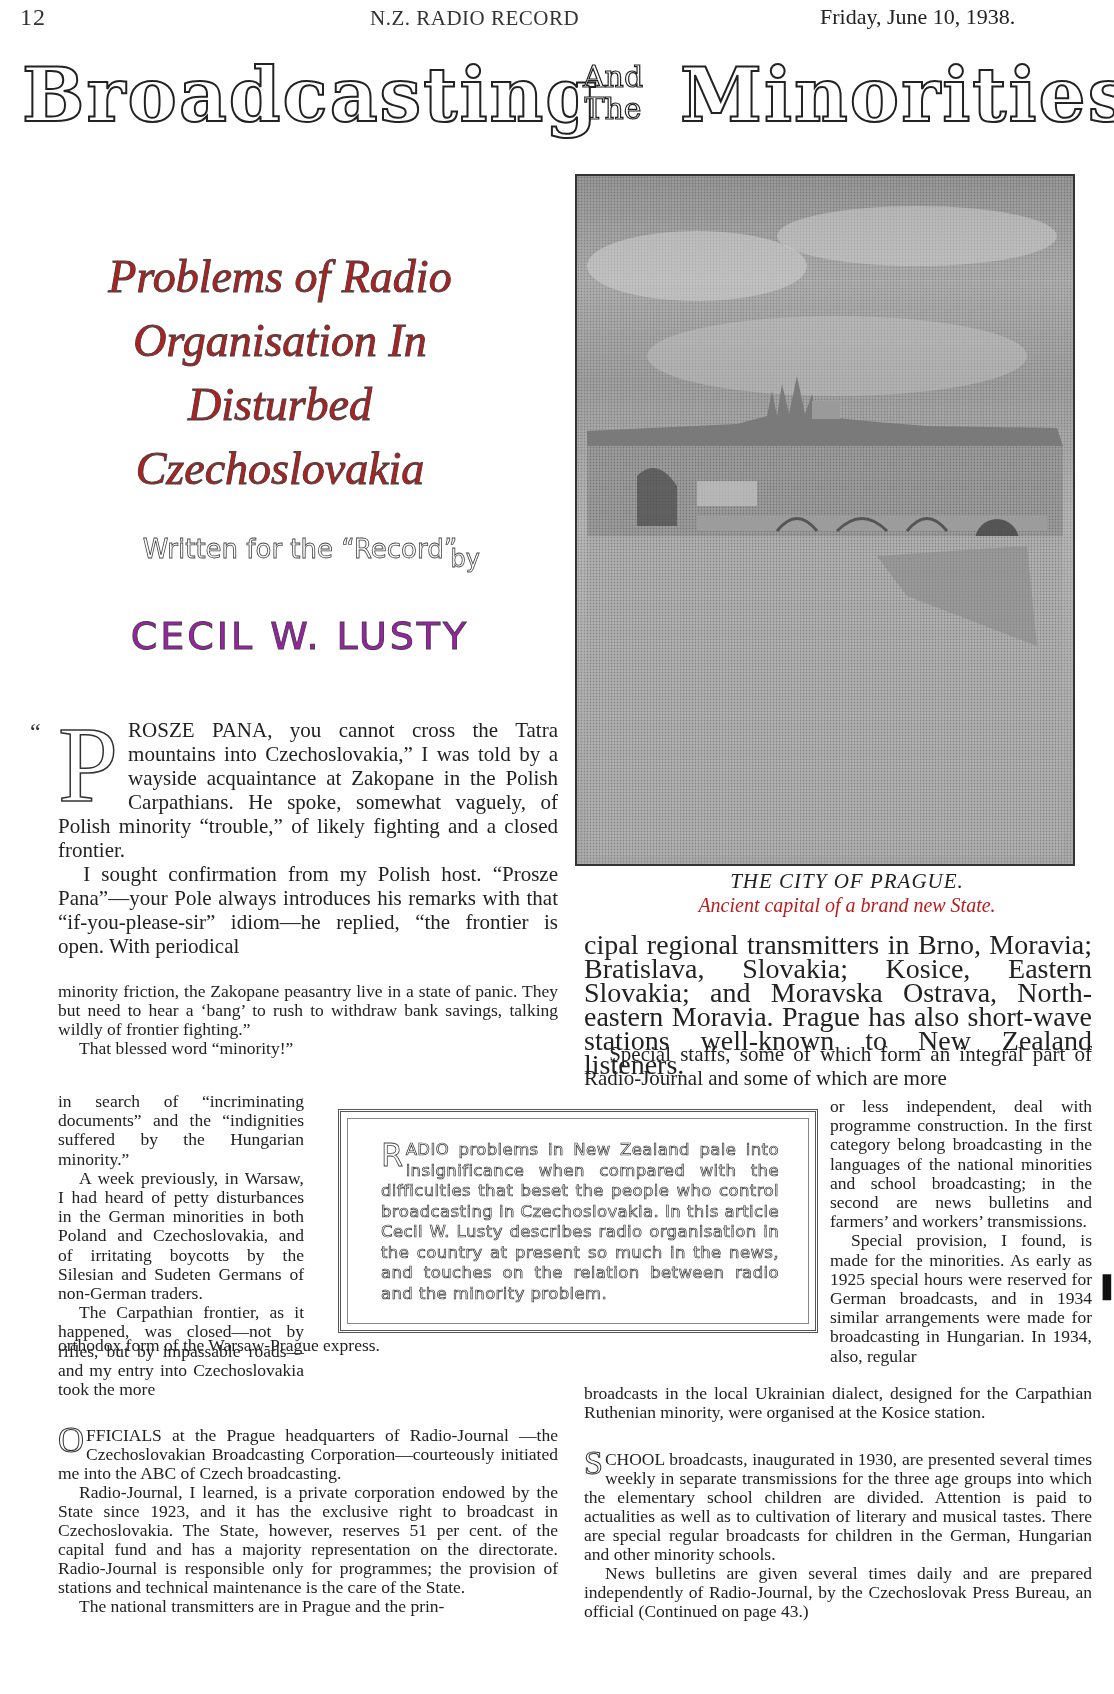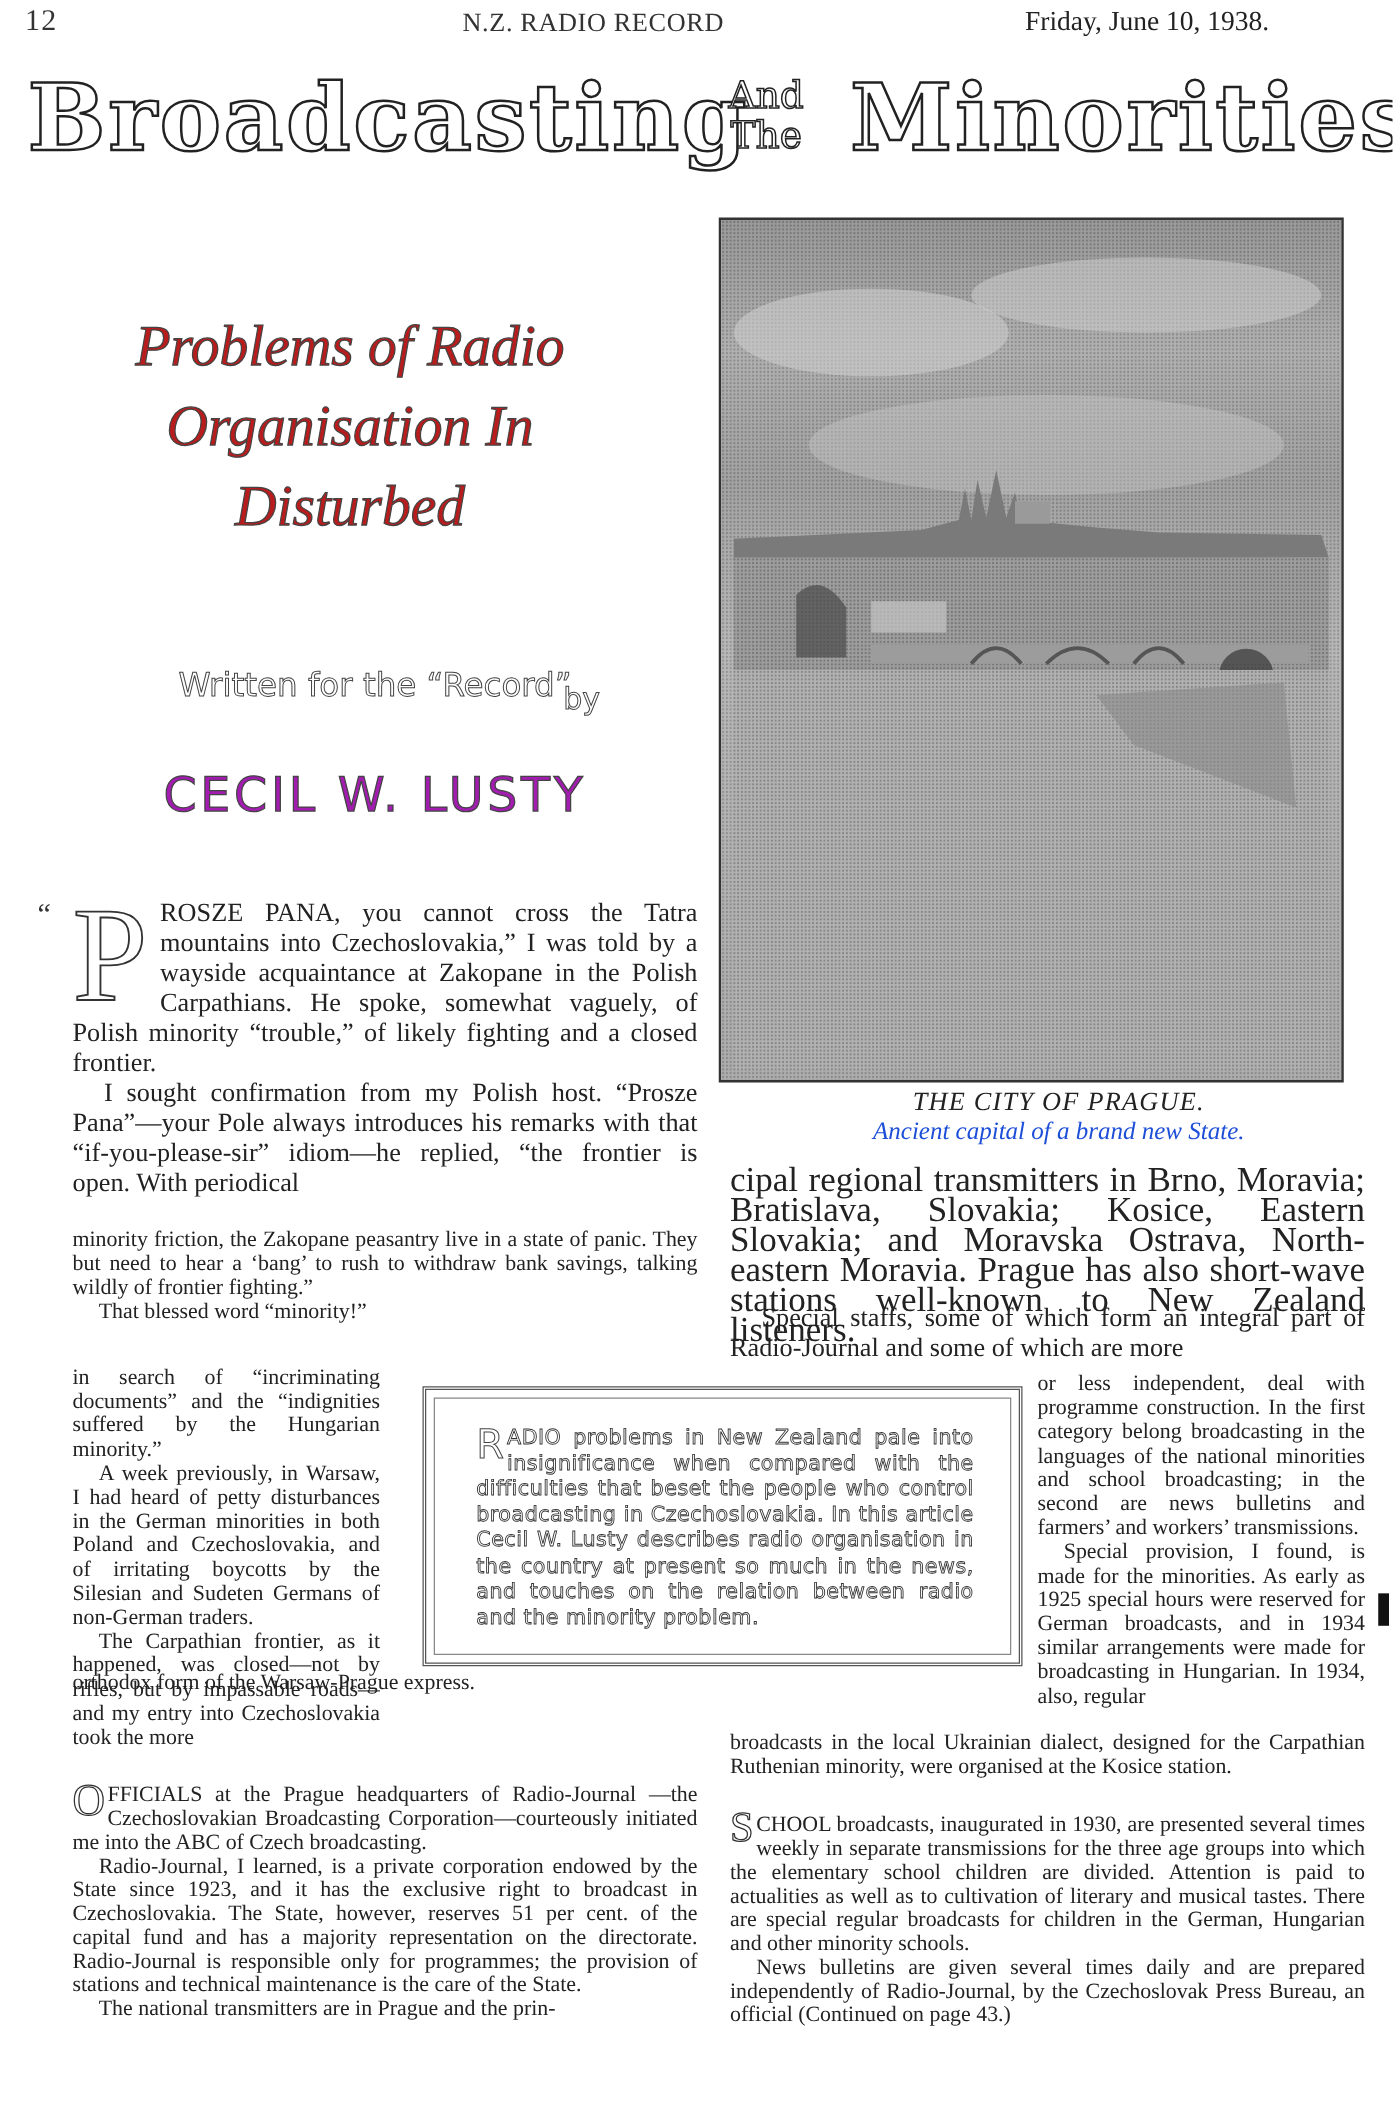--- a/index.html
+++ b/index.html
@@ -31,21 +31,21 @@
                font-size:24px; color:#fff; -webkit-text-stroke:0.8px #444; }
   .byline-author { left:110px; top:614px; width:380px; text-align:center; font-family:"DejaVu Sans",sans-serif;
                    font-size:38px; letter-spacing:3px; color:#a21caf; -webkit-text-stroke:1px #444; }
 
   
   .photo { left:575px; top:174px; width:496px; height:688px; border:2px solid #333;
            box-shadow: inset 0 0 0 3px #fff, inset 0 0 0 4px #555; overflow:hidden; }
   .photo svg { display:block; }
   .caption1 { left:580px; top:869px; width:534px; text-align:center; font-style:italic; font-size:21px;
               letter-spacing:1px; color:#222; }
-  .caption2 { left:580px; top:894px; width:534px; text-align:center; font-style:italic; font-size:20px; color:#1d4ed8; }
+  .caption2 { left:580px; top:894px; width:534px; text-align:center; font-style:italic; font-size:20px; color:#b91c1c; }
 
   
   .body { font-size:19.5px; line-height:21px; text-align:justify; color:#222; }
   .body p { margin:0; }
   .indent { text-indent:1.2em; }
   .col1 { left:58px; width:500px; }
   .lead { top:718px; font-size:21px; line-height:24px; }
   .dropcap { float:left; font-size:108px; line-height:86px; margin:4px 10px 0 0; color:#fff;
              -webkit-text-stroke:1.5px #333; font-family:"Liberation Serif",serif; }
   .quote-open { position:absolute; left:-28px; top:2px; font-size:24px; color:#333; }
@@ -84,20 +84,21 @@
 <div class="abs title-word t-broad">Broadcasting</div>
 <div class="abs t-andthe">
   <div>And</div>
   <div>The</div>
 </div>
 <div class="abs title-word t-min">Minorities</div>
 
 <div class="abs subtitle">
   <div>Problems of Radio</div>
   <div>Organisation In Disturbed</div>
+  <div>Czechoslovakia</div>
 </div>
 
 <div class="abs byline-1">Written for the “Record”</div>
 <div class="abs byline-by">by</div>
 <div class="abs byline-author">CECIL W. LUSTY</div>
 
 <div class="abs photo" title="Panoramic view of Prague with castle and river">
   <svg width="496" height="688" viewBox="0 0 496 688">
     <defs>
       <pattern id="dots" width="3" height="3" patternUnits="userSpaceOnUse">

